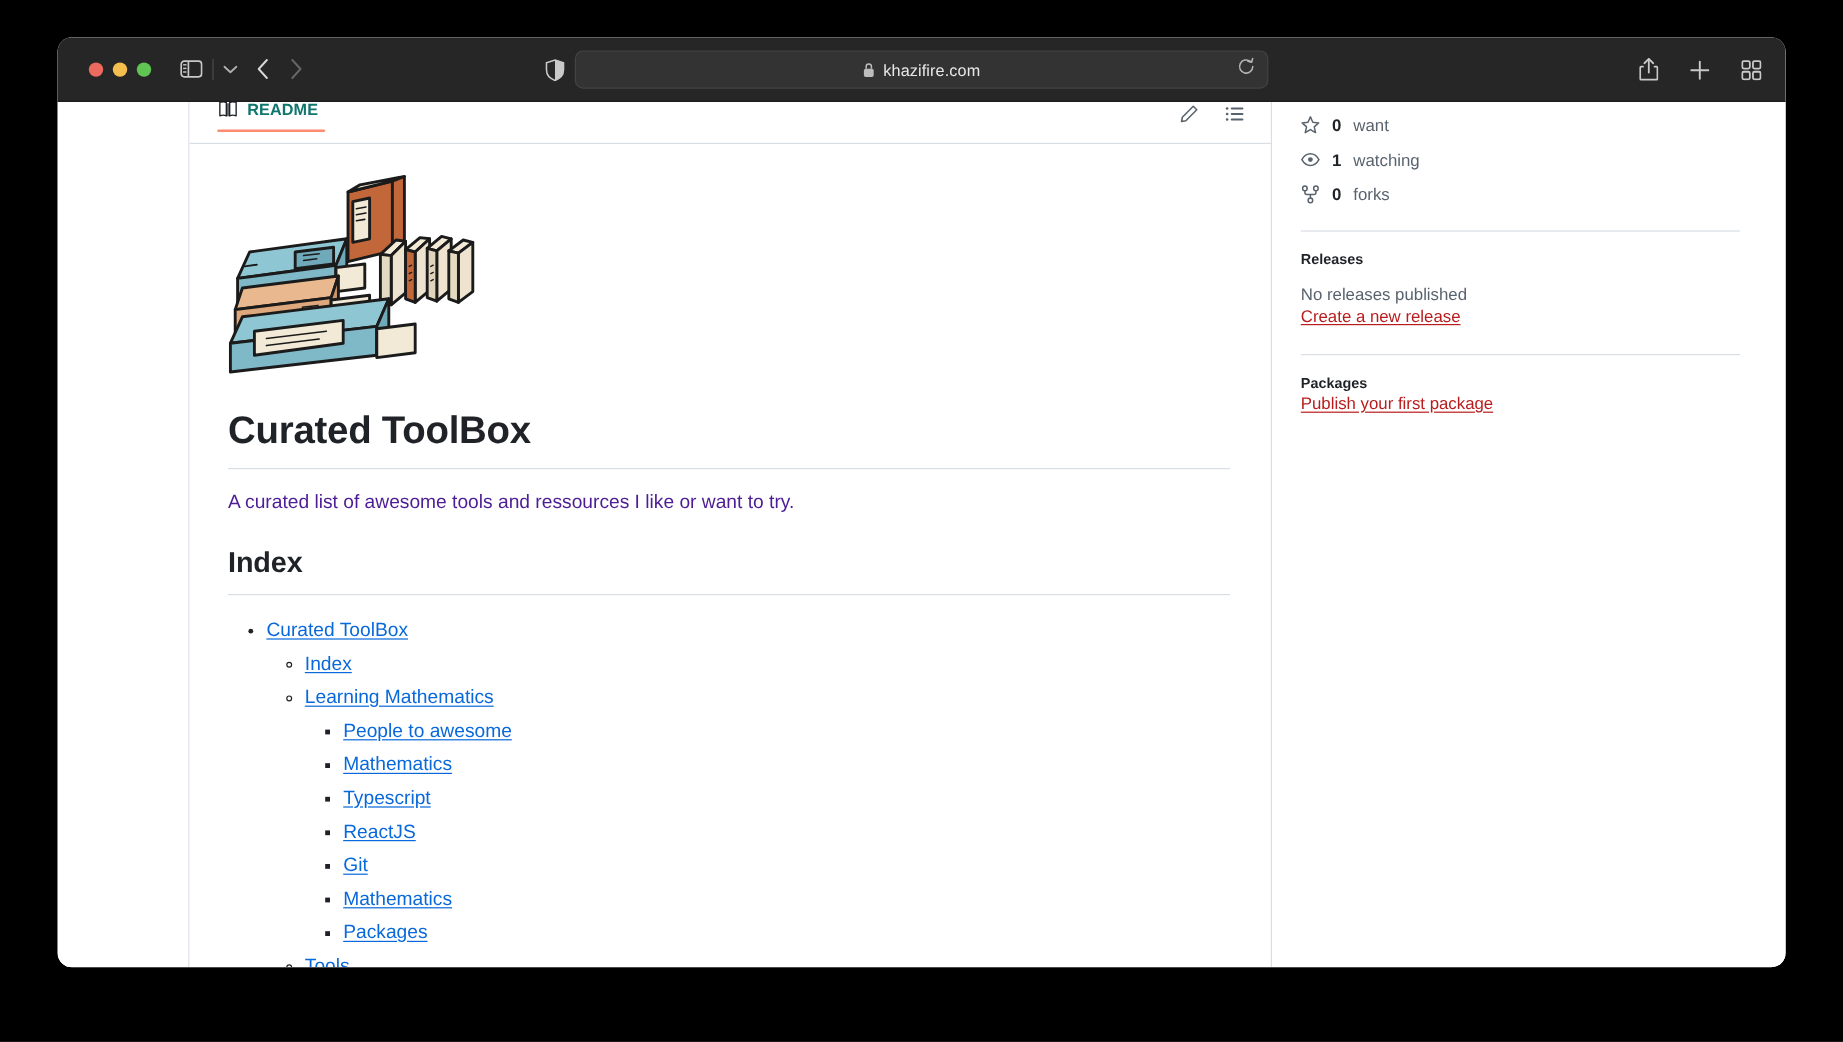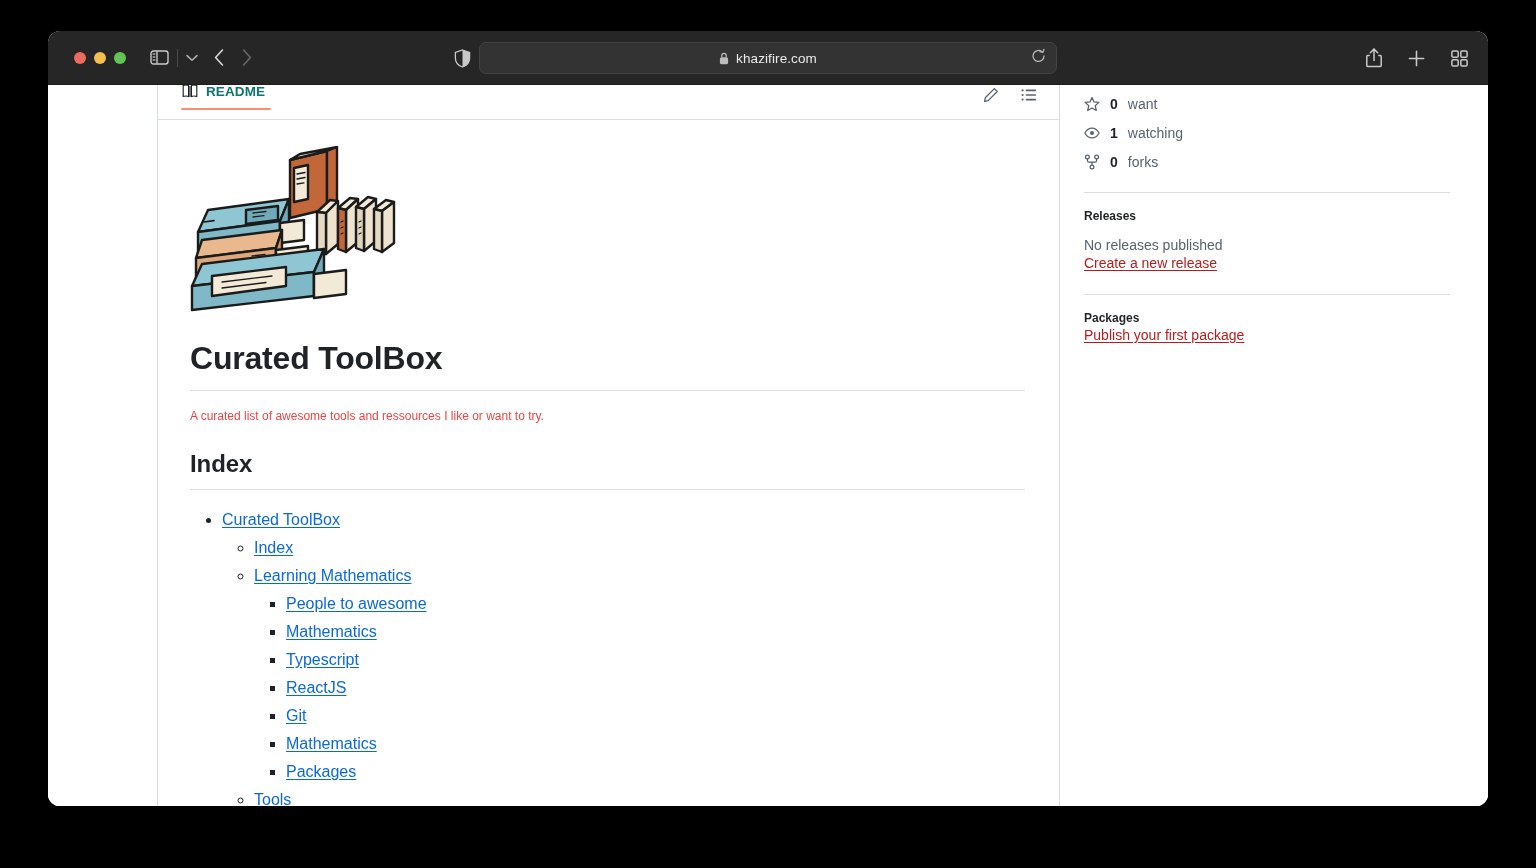--- a/index.html
+++ b/index.html
@@ -220,23 +220,23 @@
     line-height: 1.25;
     font-weight: 700;
     color: #1f2328;
     margin: 0 0 6px 0;
     padding-bottom: 12px;
     border-bottom: 1px solid #d8dee4;
     letter-spacing: -.2px;
   }
 
   p.md-p {
-    font-size: 12px;
+    font-size: 16px;
     line-height: 1.5;
-    color: #ef4444;
+    color: #4c1d95;
     margin: 16px 0 0 0;
   }
 
   h2.md-h2 {
     font-size: 24px;
     line-height: 1.25;
     font-weight: 700;
     color: #1f2328;
     margin: 24px 0 0 0;
     padding-bottom: 10px;

